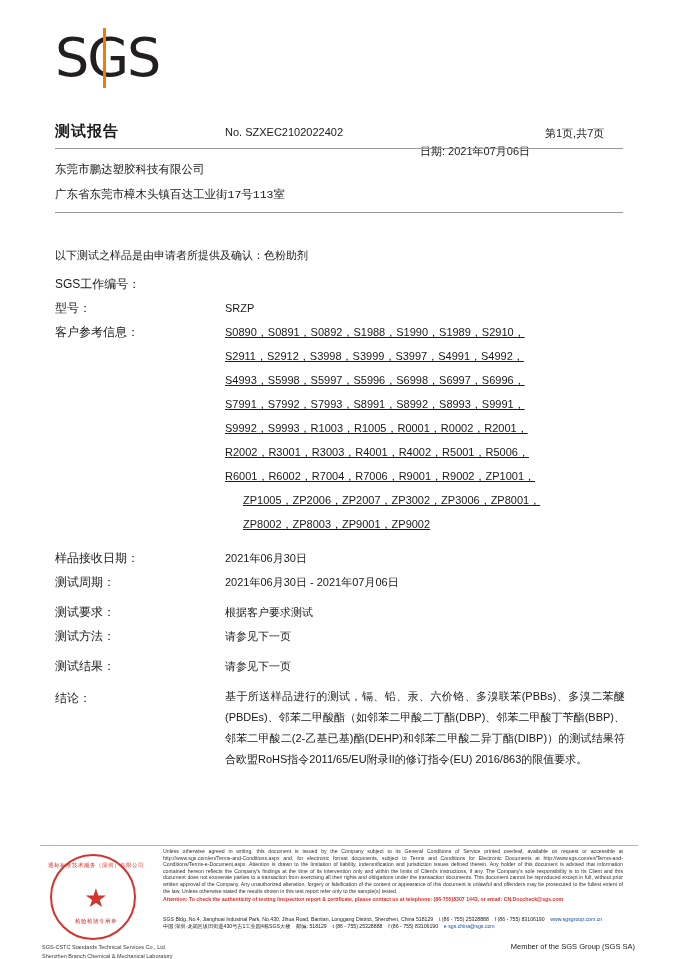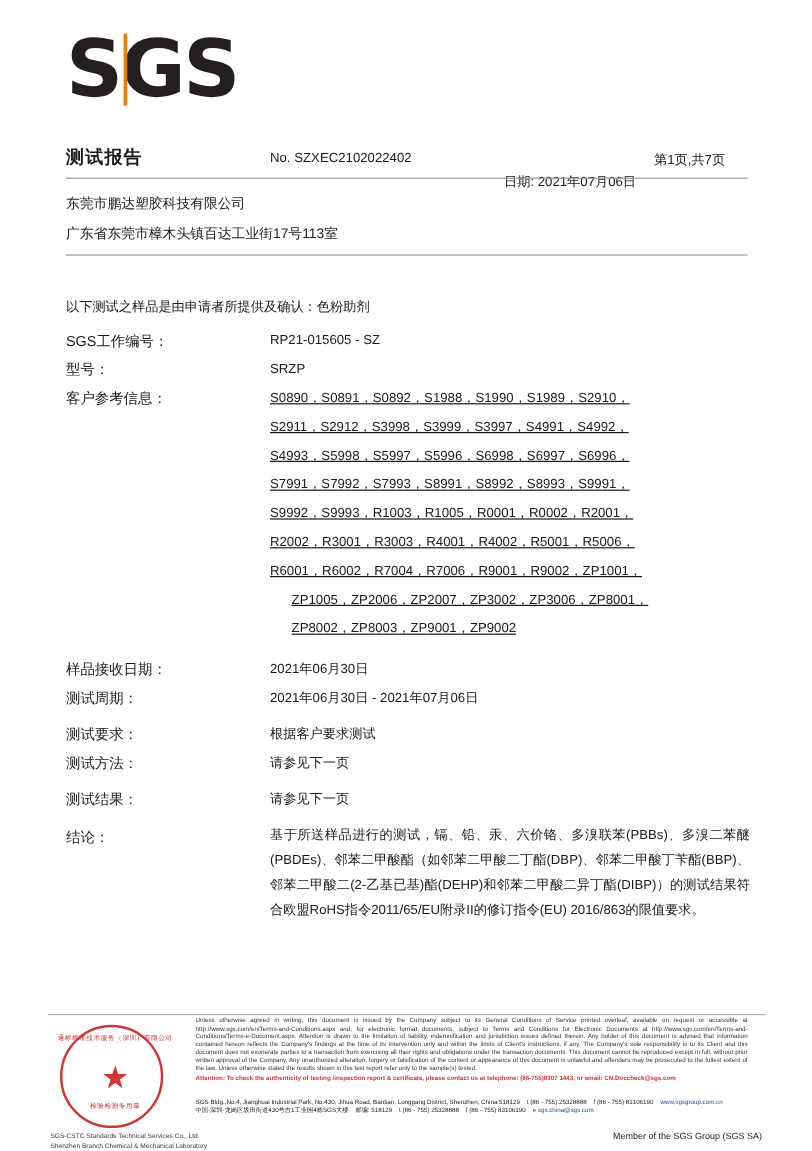--- a/index.html
+++ b/index.html
@@ -25,22 +25,22 @@
   
   .logo-block {
     position: absolute;
     left: 55px;
     top: 30px;
     width: 135px;
     height: 56px;
   }
   .logo-text {
     font-family: "DejaVu Sans", sans-serif;
-    font-weight: bold;
-    font-size: 66px;
+    font-weight: normal;
+    font-size: 54px;
     letter-spacing: -2px;
     color: #231f20;
     line-height: 56px;
   }
   .logo-bar {
     position: absolute;
     left: 103px;
     top: 28px;
     width: 3px;
     height: 60px;
@@ -89,20 +89,21 @@
     left: 55px;
     top: 162px;
     font-size: 11.5px;
     text-align: center;
   }
   .company-addr {
     position: absolute;
     left: 55px;
     top: 187px;
     font-size: 11.5px;
+    font-family: Liberation Mono, monospace;
   }
   .hdr-rule2 {
     position: absolute;
     left: 55px;
     top: 212px;
     width: 568px;
     height: 1px;
     background: #9a9a9a;
   }
 
@@ -274,21 +275,20 @@
   <div class="company-name">东莞市鹏达塑胶科技有限公司</div>
   <div class="company-addr">广东省东莞市樟木头镇百达工业街17号113室</div>
   <div class="hdr-rule2"></div>
 
   <div class="sample-stmt">以下测试之样品是由申请者所提供及确认：色粉助剂</div>
 
   <div class="fields">
 
     <div class="frow">
       <div class="flabel">SGS工作编号：</div>
-      <div class="fvalue">RP21-015605 - SZ</div>
     </div>
 
     <div class="frow">
       <div class="flabel">型号：</div>
       <div class="fvalue">SRZP</div>
     </div>
 
     <div class="frow">
       <div class="flabel">客户参考信息：</div>
       <div class="fvalue ref-lines">

